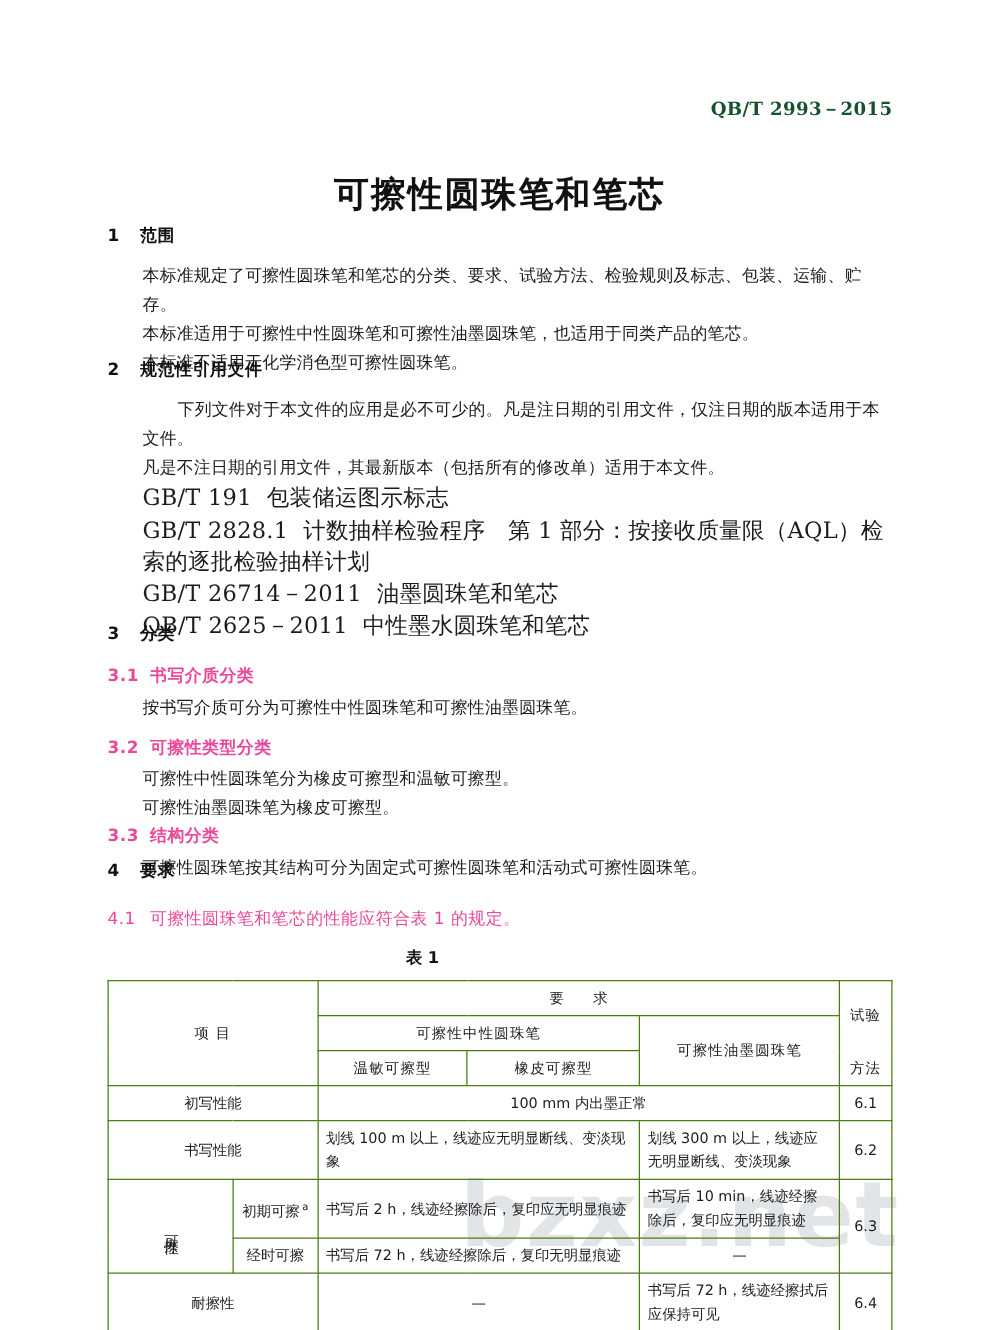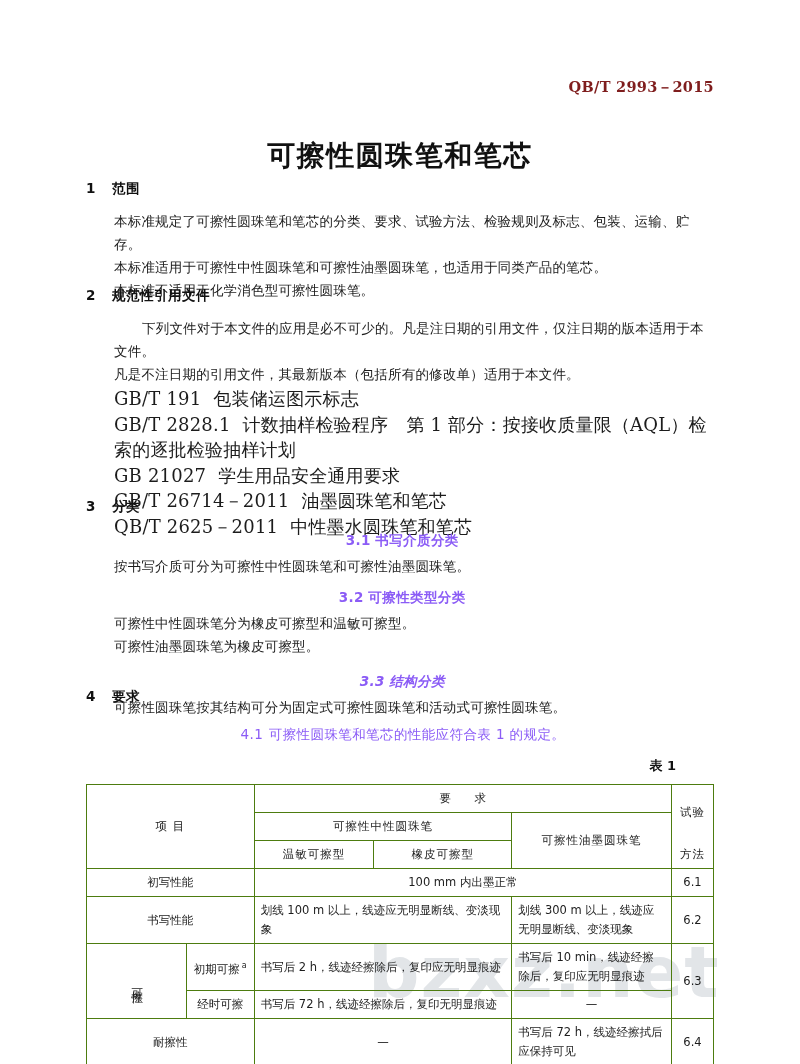--- a/index.html
+++ b/index.html
@@ -42,21 +42,21 @@
   }
 
   
   .doc-header {
     position: absolute;
     top: 78px;
     right: 86px;
     font-size: 14.5px;
     font-weight: 700;
     letter-spacing: 0.3px;
-    color: #7f1d1d;
+    color: #14532d;
     font-family: "DejaVu Serif", "Liberation Serif", serif;
   }
 
   
   .doc-title {
     position: absolute;
     top: 118px;
     left: 0;
     width: 800px;
     text-align: center;
@@ -76,22 +76,21 @@
     font-size: 13.5px;
     font-weight: 700;
     letter-spacing: 0.5px;
     color: #111;
   }
   .h1 .num { display: inline-block; width: 26px; }
   .h2 {
     font-size: 13.5px;
     font-weight: 700;
     letter-spacing: 0.4px;
-    color: #8b5cf6;
-    text-align: center;
+    color: #ec4899;
   }
   .h2 .num { display: inline-block; width: 34px; }
   .para {
     font-size: 13.5px;
     line-height: 23px;
     letter-spacing: 0.2px;
     color: #1c1c1c;
   }
   .para.indent { text-indent: 28px; }
   .para.pad { padding-left: 28px; }
@@ -104,21 +103,21 @@
     font-family: "DejaVu Serif", "Liberation Serif", serif;
   }
   .reflist .code { margin-right: 12px; }
 
   
   .table-caption {
     position: absolute;
     top: 757px;
     left: 0;
     width: 676px;
-    text-align: right;
+    text-align: center;
     font-size: 13px;
     font-weight: 700;
     color: #111;
   }
   table.std {
     position: absolute;
     left: 86px;
     top: 784px;
     width: 628px;
     border-collapse: collapse;
@@ -176,21 +175,20 @@
     <div class="block" style="top:287px;">
       <div class="h1">
         <span class="num">2</span><span>规范性引用文件</span>
       </div>
       <div class="para pad indent" style="margin-top:12px;">下列文件对于本文件的应用是必不可少的。凡是注日期的引用文件，仅注日期的版本适用于本文件。</div>
       <div class="para pad">凡是不注日期的引用文件，其最新版本（包括所有的修改单）适用于本文件。</div>
 
       <div class="reflist">
         <div><span class="code">GB/T 191</span><span>包装储运图示标志</span></div>
         <div><span class="code">GB/T 2828.1</span><span>计数抽样检验程序　第 1 部分：按接收质量限（AQL）检索的逐批检验抽样计划</span></div>
-        <div><span class="code">GB 21027</span><span>学生用品安全通用要求</span></div>
         <div><span class="code">GB/T 26714－2011</span><span>油墨圆珠笔和笔芯</span></div>
         <div><span class="code">QB/T 2625－2011</span><span>中性墨水圆珠笔和笔芯</span></div>
       </div>
     </div>
 
     <div class="block" style="top:498px;">
       <div class="h1">
         <span class="num">3</span><span>分类</span>
       </div>
 
@@ -198,21 +196,21 @@
         <span class="num">3.1</span><span>书写介质分类</span>
       </div>
       <div class="para pad" style="margin-top:5px;">按书写介质可分为可擦性中性圆珠笔和可擦性油墨圆珠笔。</div>
 
       <div class="h2" style="margin-top:11px;">
         <span class="num">3.2</span><span>可擦性类型分类</span>
       </div>
       <div class="para pad" style="margin-top:5px;">可擦性中性圆珠笔分为橡皮可擦型和温敏可擦型。</div>
       <div class="para pad">可擦性油墨圆珠笔为橡皮可擦型。</div>
 
-      <div class="h2" style="margin-top:15px;font-style:italic;">
+      <div class="h2" style="margin-top:2px;">
         <span class="num">3.3</span><span>结构分类</span>
       </div>
       <div class="para pad" style="margin-top:5px;">可擦性圆珠笔按其结构可分为固定式可擦性圆珠笔和活动式可擦性圆珠笔。</div>
     </div>
 
     <div class="block" style="top:688px;">
       <div class="h1">
         <span class="num">4</span><span>要求</span>
       </div>
       <div class="h2" style="margin-top:20px;font-weight:400;">

